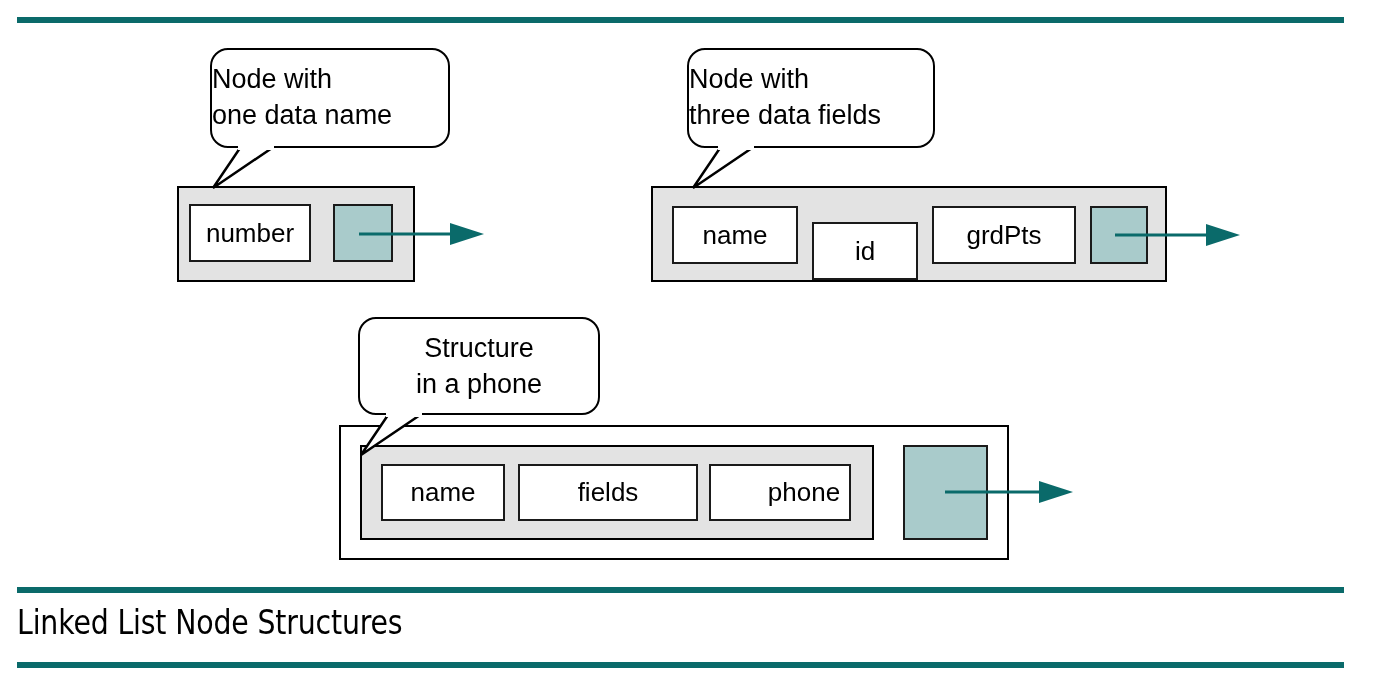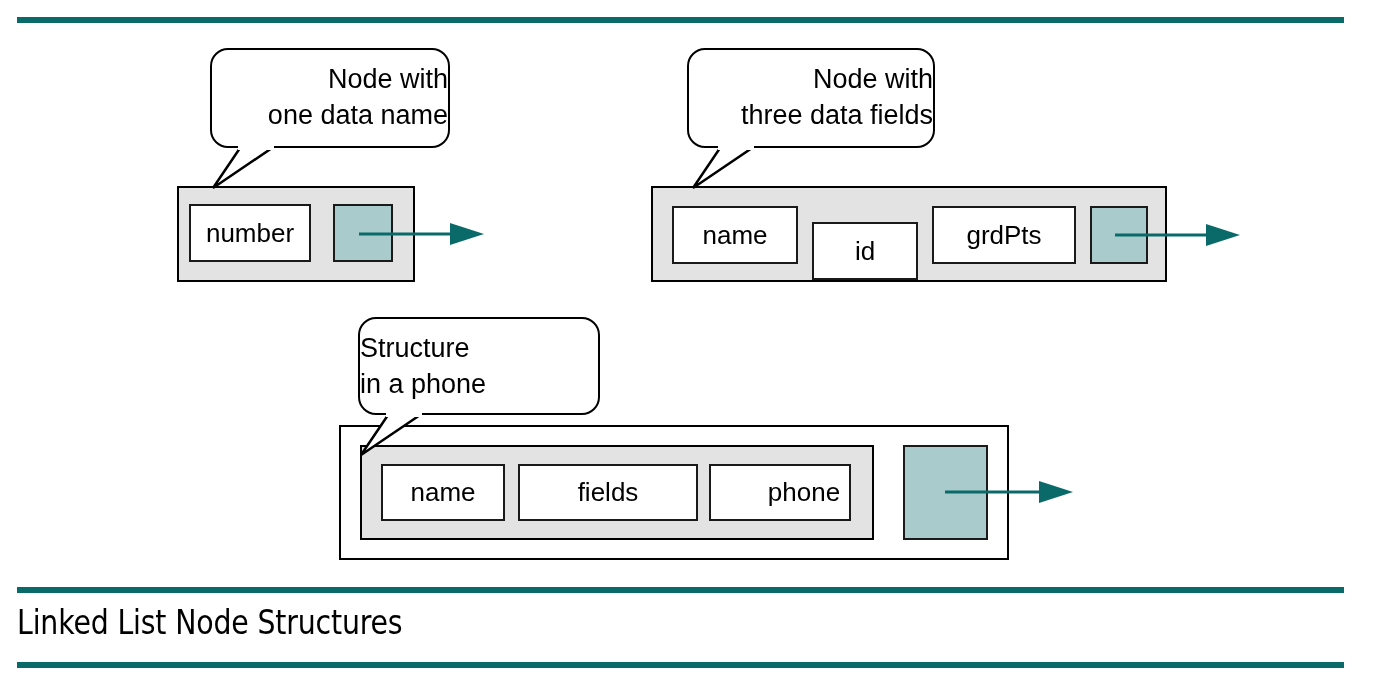--- a/index.html
+++ b/index.html
@@ -48,24 +48,24 @@
   .callout {
     position: absolute;
     box-sizing: border-box;
     background: #ffffff;
     border: 2.5px solid #000000;
     border-radius: 18px;
     font-size: 27px;
     color: #000000;
     line-height: 36px;
     padding-top: 11px;
-    text-align: right;
+    text-align: left;
     z-index: 5;
   }
-  .callout.left-align { text-align: left; }
+  .callout.left-align { text-align: center; }
   .callout-line { display: block; white-space: nowrap; }
 
   .callout-tail {
     position: absolute;
     z-index: 4;
     overflow: visible;
   }
 
   
   .node-outer {

